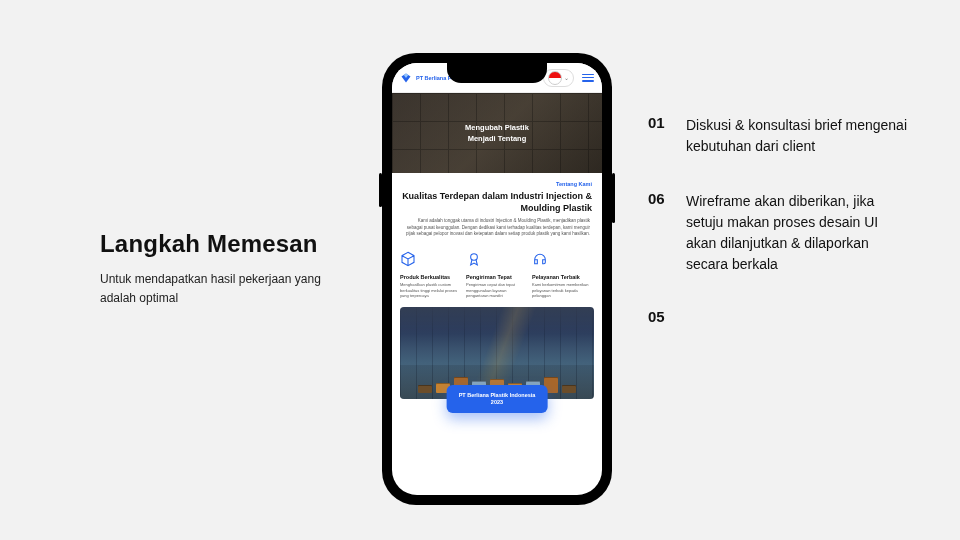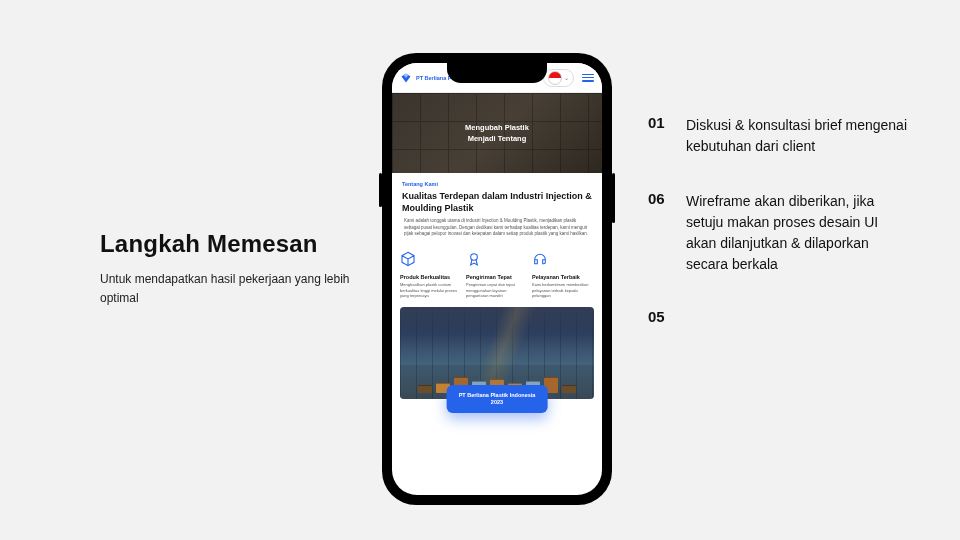--- a/index.html
+++ b/index.html
@@ -19,21 +19,21 @@
   .brand-logo{width:12px;height:12px}
   .brand-name{font-size:5.5px;color:#2563eb;font-weight:600}
   .flag{width:14px;height:14px;border-radius:50%;border:1px solid #ccc;background:linear-gradient(#e11 50%,#fff 50%);display:flex;align-items:center;justify-content:center}
   .flag-wrap{display:flex;align-items:center;gap:2px;border:1px solid #ddd;border-radius:10px;padding:1px 4px}
   .flag-caret{font-size:6px;color:#777}
   .hamb{width:12px;height:8px;display:flex;flex-direction:column;justify-content:space-between;margin-left:4px}
   .hamb span{height:1.5px;background:#2563eb;border-radius:1px}
   .hero{height:80px;position:relative;background:linear-gradient(rgba(30,30,30,.45),rgba(30,30,30,.45)),linear-gradient(135deg,#52463a,#6a5b48,#3a3023);display:flex;align-items:center;justify-content:center}
   .grid-overlay{position:absolute;inset:0;opacity:.25;background-image:linear-gradient(#000 1px,transparent 1px),linear-gradient(90deg,#000 1px,transparent 1px);background-size:28px 28px}
   .hero-text{position:relative;color:#fff;font-size:7.5px;font-weight:700;text-align:center;line-height:1.5}
-  .about{padding:8px 10px;text-align:left}
+  .about{padding:8px 10px;text-align:right}
   .eyebrow{font-size:5.5px;color:#2563eb;font-weight:700;margin-bottom:4px}
   .about h2{font-size:9px;font-weight:800;line-height:1.3;margin-bottom:4px}
   .about p{font-size:4.5px;color:#555;line-height:1.4;padding:0 2px}
   .feat{display:flex;justify-content:space-between;padding:6px 8px 2px 8px;gap:4px}
   .fcol{flex:1;text-align:left}
   .ficon{width:16px;height:16px;color:#2563eb;margin-bottom:3px}
   .ftitle{font-size:5.5px;font-weight:800;margin-bottom:2px}
   .ftext{font-size:4px;color:#555;line-height:1.4}
   .ware{margin:6px 8px 0 8px;height:92px;border-radius:4px;position:relative;overflow:hidden;background:linear-gradient(180deg,#1a2740 0%,#2a3a5a 25%,#3a526e 45%,#42617a 60%,#567082 100%)}
   .truss{position:absolute;inset:0;opacity:.5}
@@ -53,21 +53,21 @@
   .num{font-size:15px;font-weight:800;line-height:1;min-width:24px}
   .step p{font-size:14px;line-height:1.5;color:#111}
 </style>
 </head>
 <body>
 
 <div class="stage">
 
   <div class="left">
     <h1>Langkah Memesan</h1>
-    <p>Untuk mendapatkan hasil pekerjaan yang lebih optimal</p>
+    <p>Untuk mendapatkan hasil pekerjaan yang adalah optimal</p>
   </div>
 
   <div class="phone">
     <div class="notch"></div>
     <div class="screen">
 
       <div class="s-header">
         <div class="brand">
           <svg class="brand-logo" viewBox="0 0 24 24">
               <path fill="#2563eb" d="M12 3l9 6-9 12L3 9z"></path>

